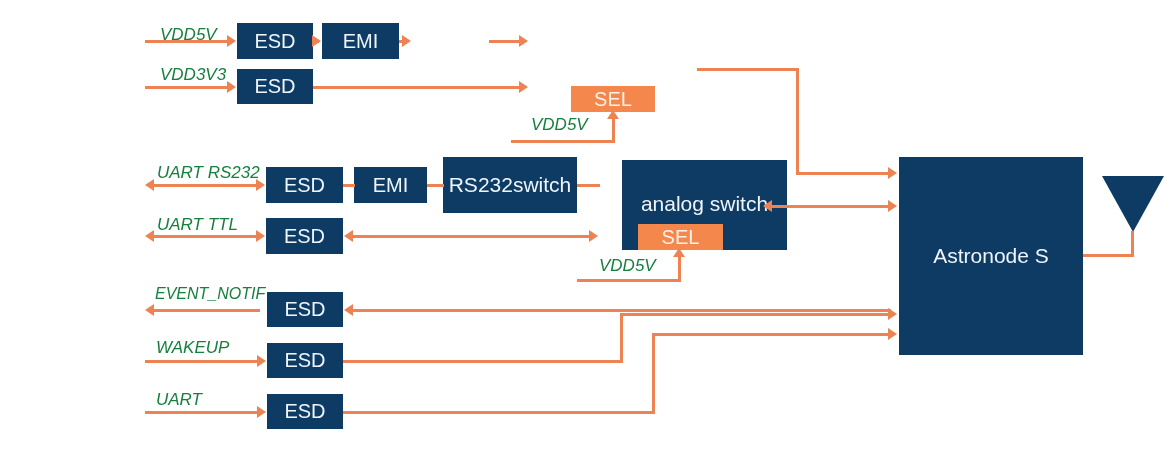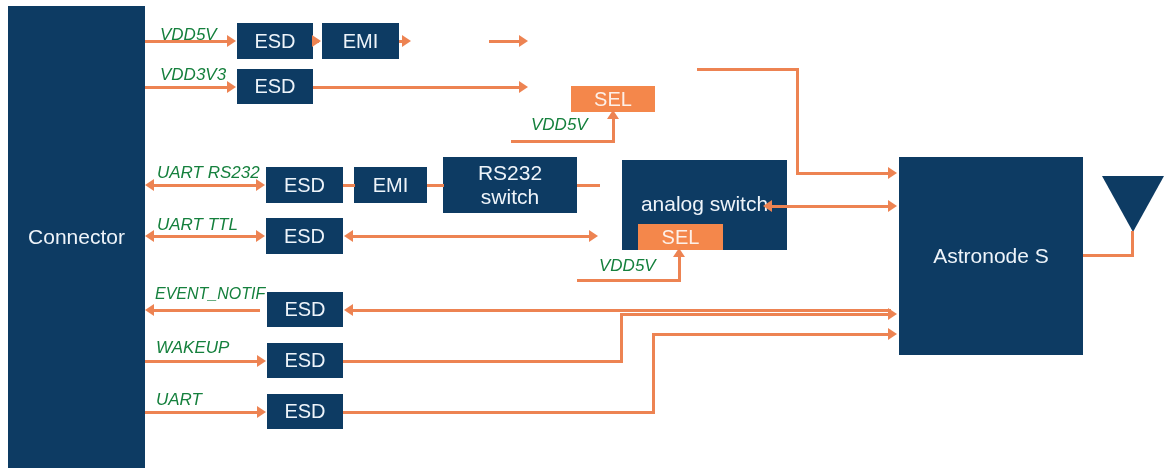--- a/index.html
+++ b/index.html
@@ -21,23 +21,20 @@
   .ar-u{border-left:6px solid transparent;border-right:6px solid transparent;border-bottom:9px solid #ed8352;}
   .antenna{position:absolute;width:0;height:0;
            border-left:31px solid transparent;border-right:31px solid transparent;
            border-top:56px solid #0d3b63;}
 </style>
 </head>
 <body>
 
 <div id="stage">
 
-  <div class="blk" style="left:8px;top:6px;width:137px;height:462px;font-size:21px;">
-    <span>Connector</span>
-  </div>
 
   <div class="blk" style="left:237px;top:23px;width:76px;height:36px;font-size:20px;">
     <span>ESD</span>
   </div>
 
   <div class="blk" style="left:322px;top:23px;width:77px;height:36px;font-size:20px;">
     <span>EMI</span>
   </div>
 
 
@@ -50,21 +47,21 @@
   </div>
 
   <div class="blk" style="left:266px;top:167px;width:77px;height:36px;font-size:20px;">
     <span>ESD</span>
   </div>
 
   <div class="blk" style="left:354px;top:167px;width:73px;height:36px;font-size:20px;">
     <span>EMI</span>
   </div>
 
-  <div class="blk" style="left:443px;top:157px;width:134px;height:56px;font-size:21px;flex-direction:column;">
+  <div class="blk" style="left:443px;top:157px;width:134px;height:56px;font-size:21px;">
     <span>RS232</span>
     <span>switch</span>
   </div>
 
   <div class="blk" style="left:266px;top:218px;width:77px;height:36px;font-size:20px;">
     <span>ESD</span>
   </div>
 
   <div class="blk" style="left:598px;top:160px;width:165px;height:90px;font-size:21px;align-items:flex-start;padding-top:32px;margin-left:24px;">
     <span>analog switch</span>

